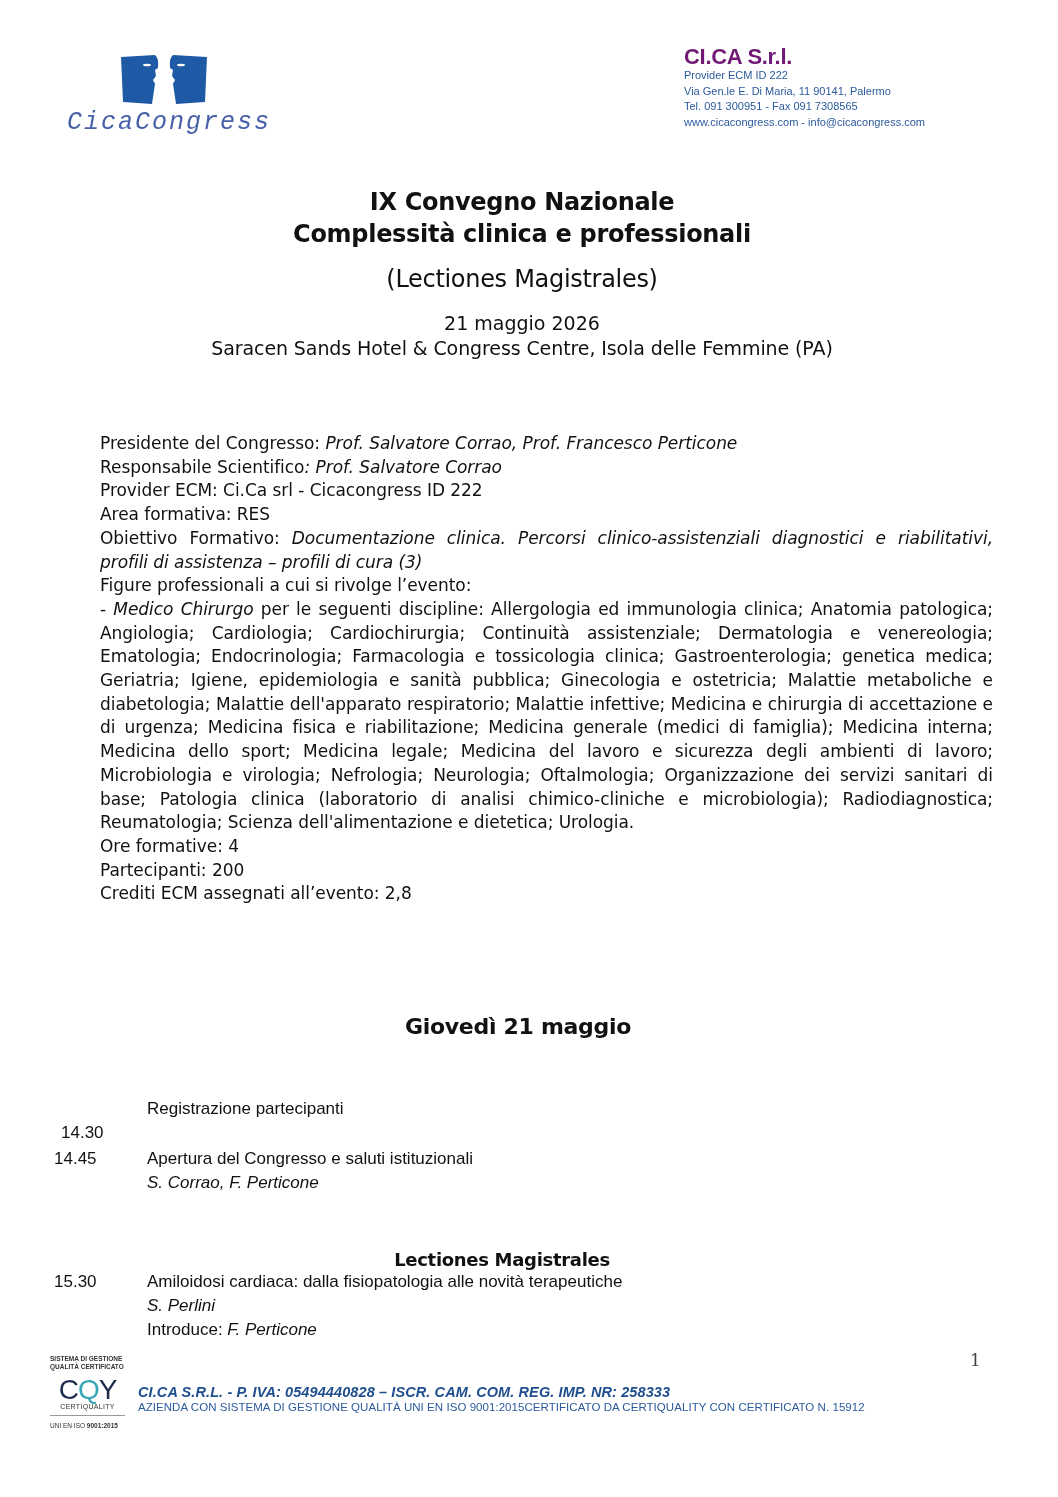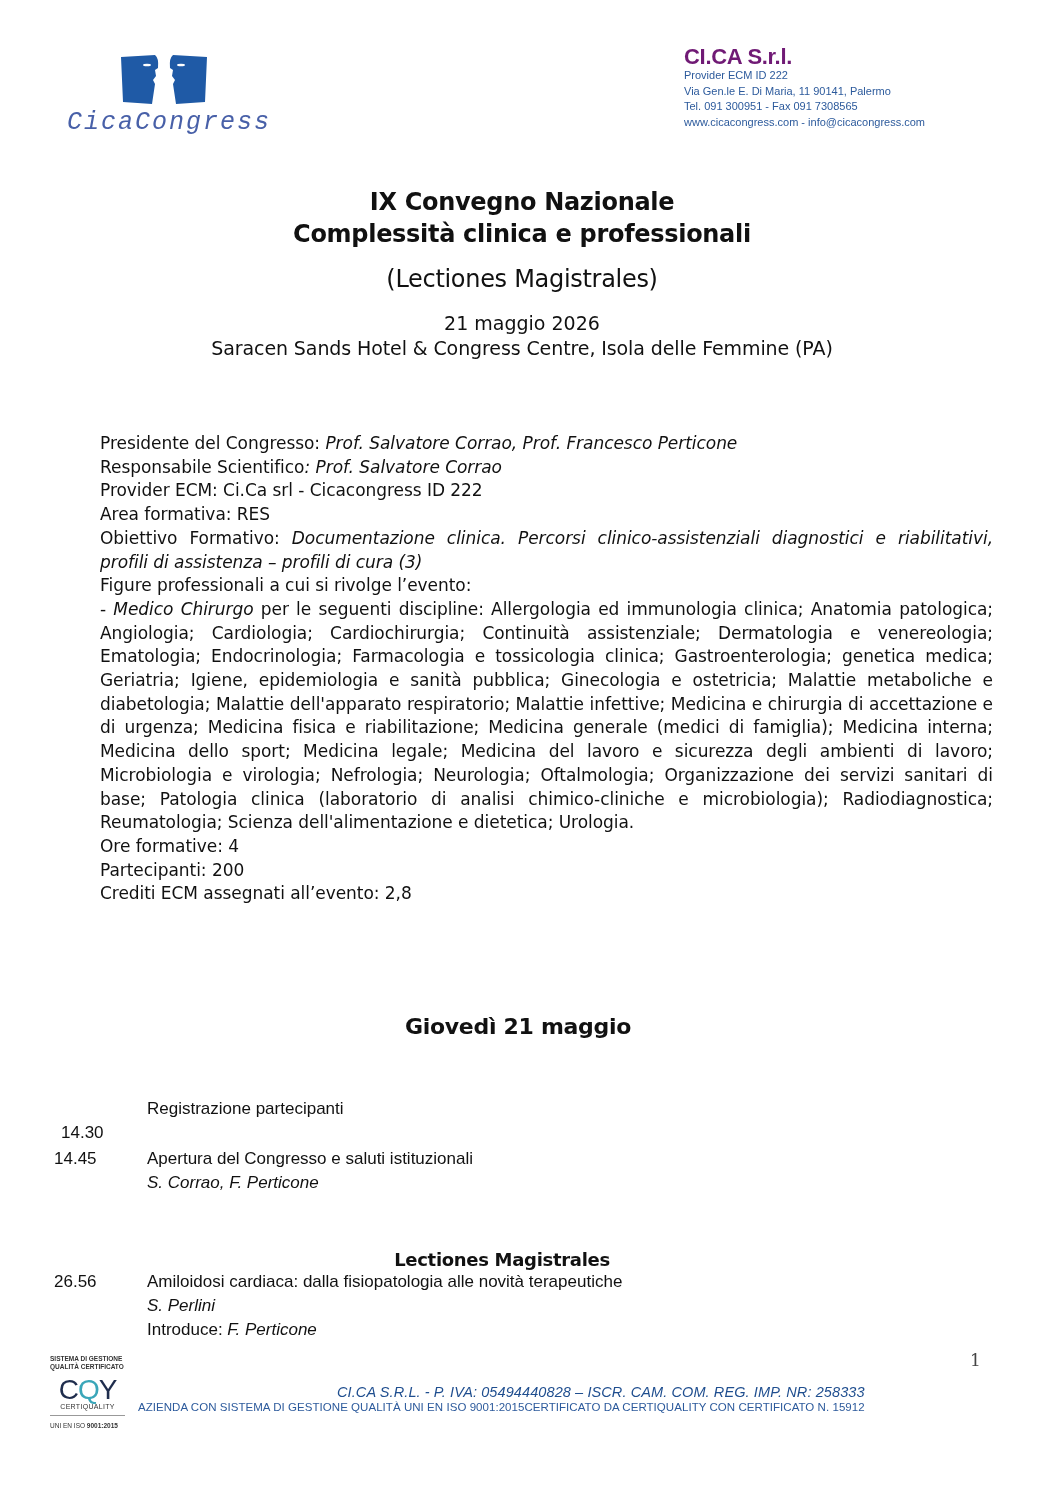--- a/index.html
+++ b/index.html
@@ -49,21 +49,21 @@
   .cert { position: absolute; left: 50px; top: 1355px; width: 75px; text-align: center; font-family: "Liberation Sans", sans-serif; }
   .cert .c-small { font-size: 6.5px; font-weight: bold; line-height: 8px; color: #333; text-align: left; }
   .cert .cqy { font-size: 28px; font-weight: normal; color: #1f2d4d; letter-spacing: -1px; line-height: 30px; margin-top: 4px; }
   .cert .cqy span { color: #3aa6b9; }
   .cert .c-brand { font-size: 7px; color: #333; letter-spacing: 0.3px; margin-top: -2px; }
   .cert .c-rule { height: 1px; background: #999; margin: 5px 0 6px; }
   .cert .c-iso { font-size: 6.5px; color: #333; text-align: left; }
   .cert .c-iso b { font-weight: bold; }
 
   .footer-text { position: absolute; left: 138px; top: 1384px; color: #1f4e8f; font-family: "Liberation Sans", sans-serif; white-space: nowrap; }
-  .footer-text .f1 { font-size: 14.5px; font-weight: normal; font-style: italic; line-height: 16px; letter-spacing: 0.1px; text-align: right; }
+  .footer-text .f1 { font-size: 14.5px; font-weight: bold; font-style: italic; line-height: 16px; letter-spacing: 0.1px; }
   .footer-text .f2 { font-size: 11.5px; line-height: 14px; color: #2c5a9c; letter-spacing: 0.05px; }
 </style>
 </head>
 <body>
 
 <div class="logo">
   <div class="logo-faces">
     <svg viewBox="0 0 90 52">
       <path d="M2 3 L36 1 Q40 4 39 14 L36 16 L37 22 L34 26 L36 30 L33 50 L4 48 Z" fill="#1f5aa6"></path>
       <path d="M88 3 L54 1 Q50 4 51 14 L54 16 L53 22 L56 26 L54 30 L57 50 L86 48 Z" fill="#1f5aa6"></path>
@@ -122,21 +122,21 @@
   <span class="time" style="left:54px;">14.45</span>
   <div class="body">
     <div>Apertura del Congresso e saluti istituzionali</div>
     <i>S. Corrao, F. Perticone</i>
   </div>
 </div>
 
 <div class="section-heading">Lectiones Magistrales</div>
 
 <div class="sched-item" style="top:1270px;">
-  <span class="time" style="left:54px;">26.56</span>
+  <span class="time" style="left:54px;">15.30</span>
   <div class="body">
     <div>Amiloidosi cardiaca: dalla fisiopatologia alle novità terapeutiche</div>
     <div><i>S. Perlini</i></div>
     <div><span>Introduce: </span><i>F. Perticone</i></div>
   </div>
 </div>
 
 <div class="page-number">1</div>
 
 <div class="cert">

